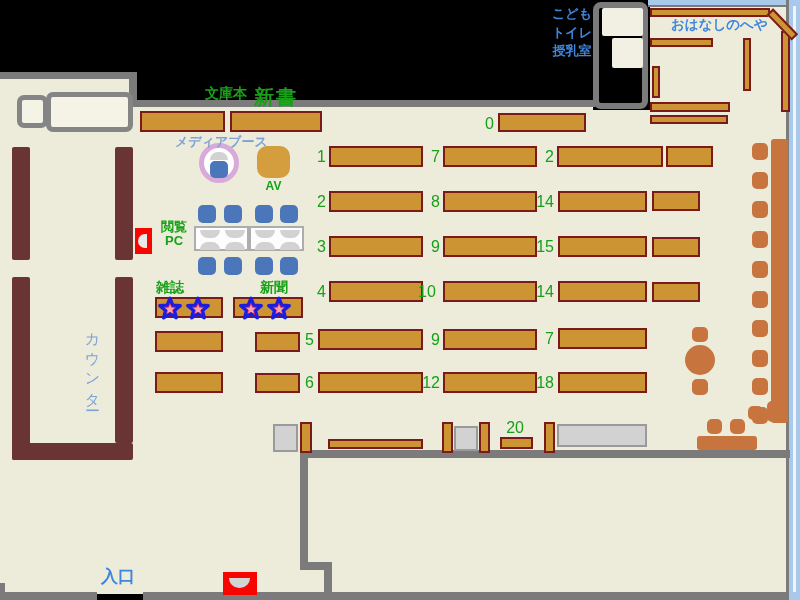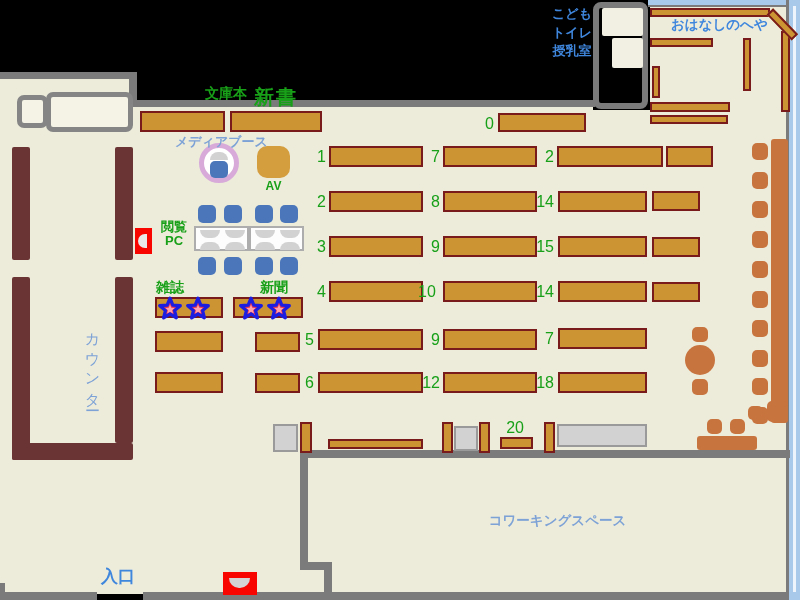--- a/index.html
+++ b/index.html
@@ -50,21 +50,20 @@
   <div class="jp blueM" style="left:175px;top:135px;font-size:13px;">メディアブース</div>
   <div class="jp green" style="left:257px;top:180px;width:33px;text-align:center;font-size:12px;">AV</div>
   <div class="jp green" style="left:156px;top:220px;width:36px;text-align:center;font-size:13px;">
     <div>閲覧</div>
     <div>PC</div>
   </div>
   <div class="jp green" style="left:156px;top:280px;font-size:14px;">雑誌</div>
   <div class="jp green" style="left:236px;top:280px;font-size:14px;margin-left:24px;">新聞</div>
   <div class="jp blueM vert" style="left:84px;top:322px;font-size:15px;font-weight:normal;">カウンター</div>
   <div class="jp blueB" style="left:101px;top:568px;font-size:17px;">入口</div>
-  <div class="jp blueM" style="left:450px;top:514px;width:215px;text-align:center;font-size:13.5px;">コワーキングスペース</div>
   <div class="jp blueB" style="left:671px;top:18px;font-size:13.5px;">おはなしのへや</div>
   <div class="jp blueB" style="left:549px;top:7px;width:46px;text-align:center;font-size:13px;">こども</div>
   <div class="jp blueB" style="left:549px;top:26px;width:46px;text-align:center;font-size:13px;">トイレ</div>
   <div class="jp blueB" style="left:548px;top:44px;width:48px;text-align:center;font-size:13px;">授乳室</div>
 <div class="abs black" style="left: 0px; top: 0px; width: 140px; height: 75px;"></div>
     <div class="abs black" style="left: 135px; top: 0px; width: 515px; height: 101px;"></div>
     <div class="abs black" style="left: 593px; top: 0px; width: 57px; height: 110px;"></div>
     <div class="abs black" style="left: 0px; top: 594px; width: 800px; height: 6px;"></div>
     <div class="abs winblue" style="left: 648px; top: 0px; width: 152px; height: 5px;"></div>
     <div class="abs winblue" style="left: 789px; top: 0px; width: 11px; height: 600px;"></div>

